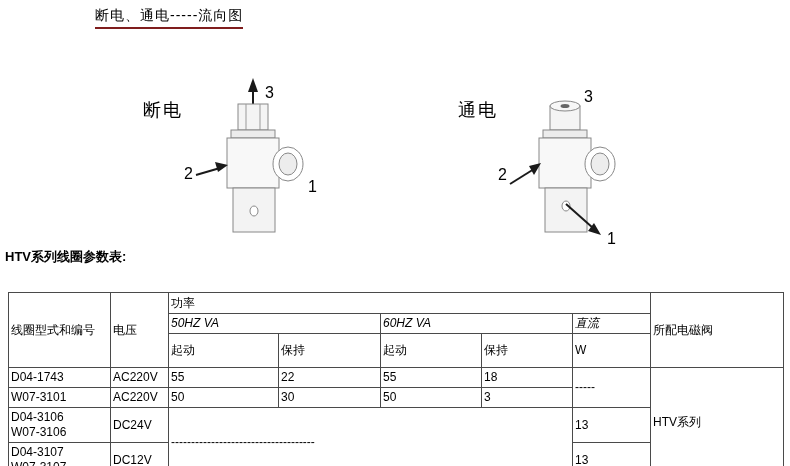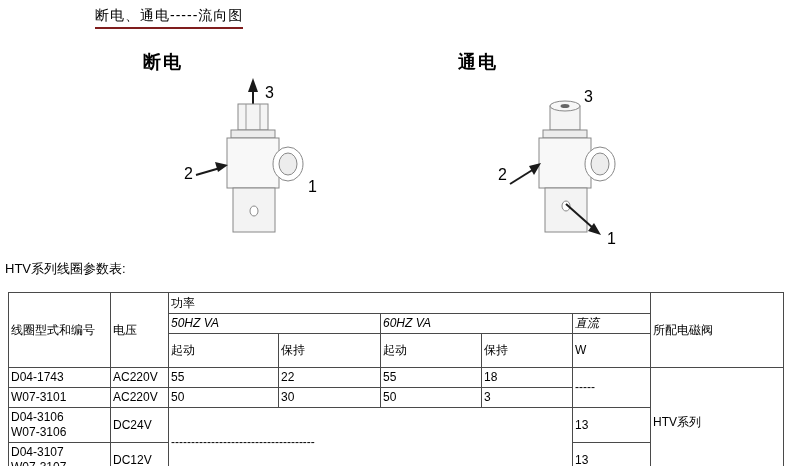--- a/index.html
+++ b/index.html
@@ -11,31 +11,31 @@
     color: #000;
     position: relative;
     overflow: hidden;
   }
   .doc-title {
     position: absolute; left: 95px; top: 7px;
     font-size: 14px; letter-spacing: 1px;
     border-bottom: 2px solid #7f1d1d; padding-bottom: 2px;
   }
   .diagram-label {
-    position: absolute; font-size: 18px; font-weight: bold; letter-spacing: 2px;
+    position: absolute; font-size: 18px; font-weight: normal; letter-spacing: 2px; margin-top: 48px;
   }
   .label-off { left: 143px; top: 50px; }
   .label-on  { left: 458px; top: 50px; }
   .valve-svg { position: absolute; }
   .valve-off { left: 148px; top: 76px; }
   .valve-on  { left: 460px; top: 76px; }
   .valve-svg text { font-family: "Liberation Sans", "DejaVu Sans", sans-serif; font-size: 16px; fill: #000; }
   .table-caption {
-    position: absolute; left: 5px; top: 260px;
-    font-size: 13px; font-weight: normal;
+    position: absolute; left: 5px; top: 248px;
+    font-size: 13px; font-weight: bold;
   }
   table.params {
     position: absolute; left: 8px; top: 292px;
     width: 775px;
     border-collapse: collapse; table-layout: fixed;
     font-size: 12px;
   }
   .params td {
     border: 1px solid #4a4a4a;
     text-align: left; vertical-align: middle;

